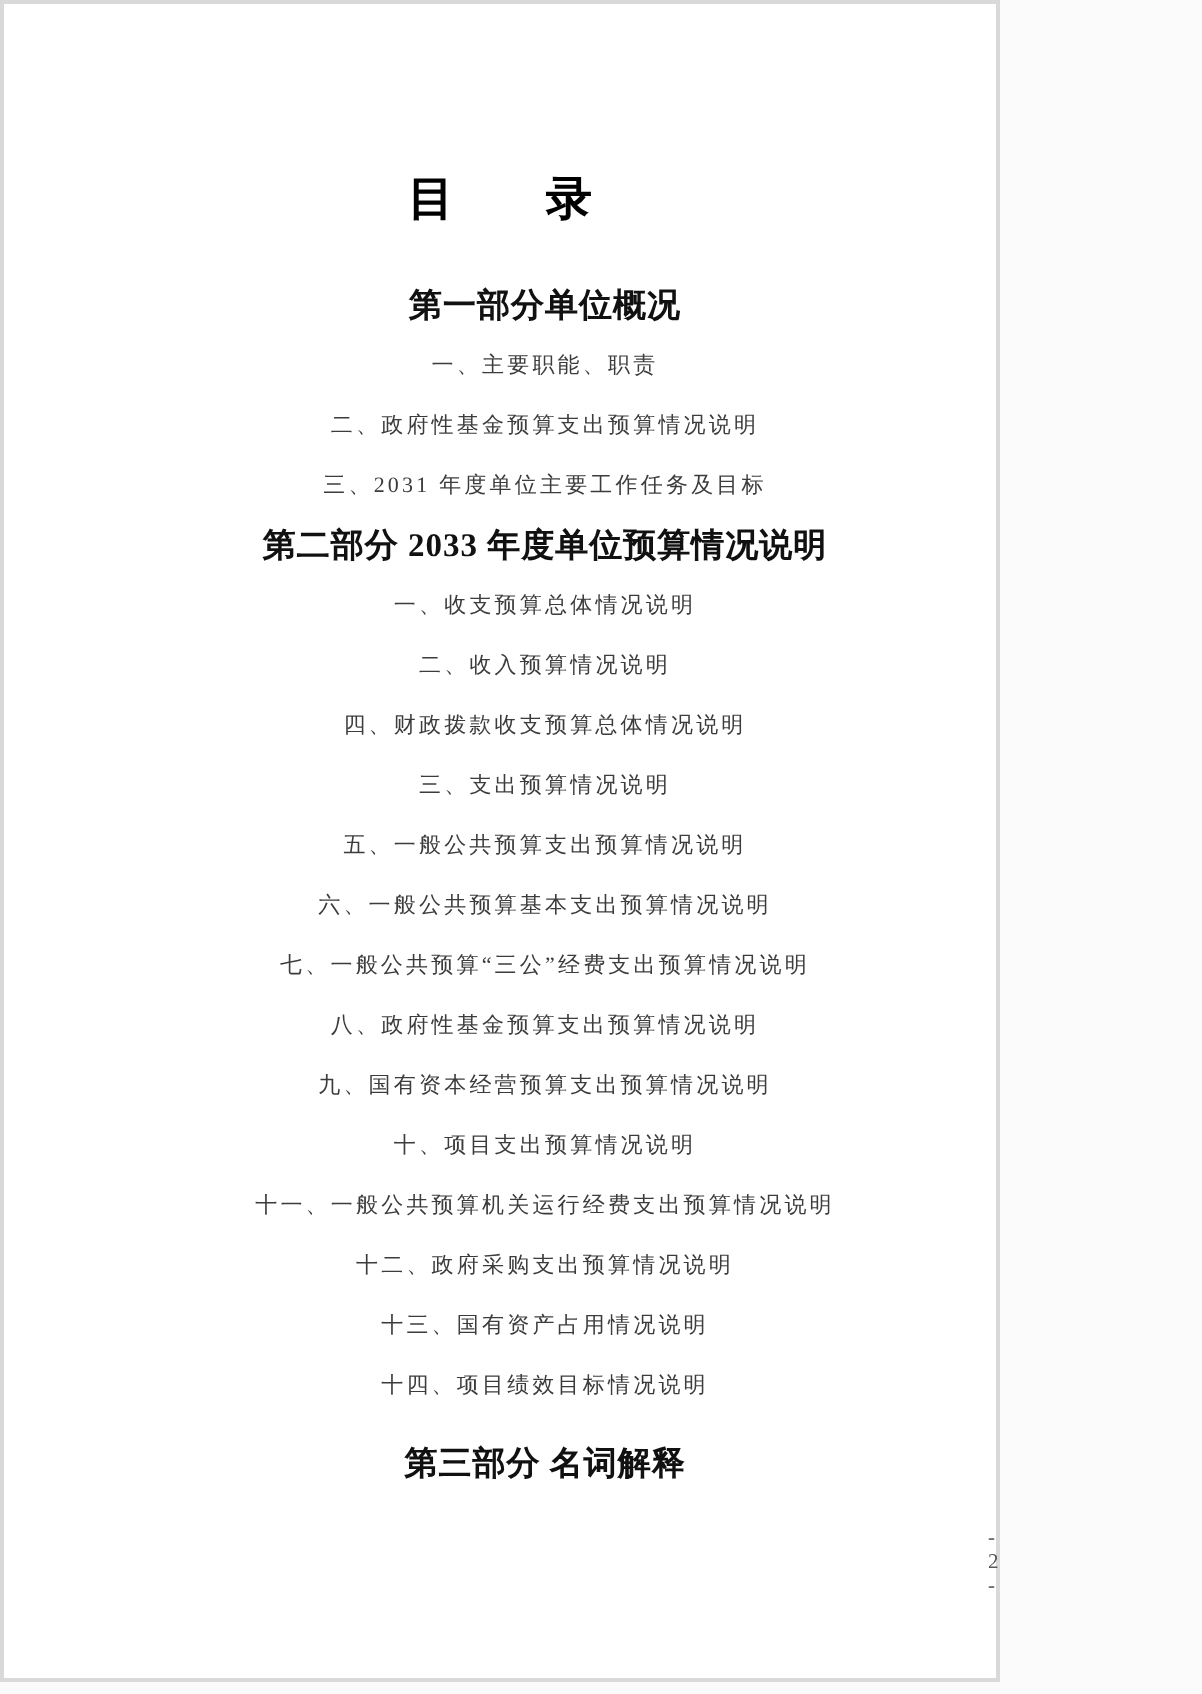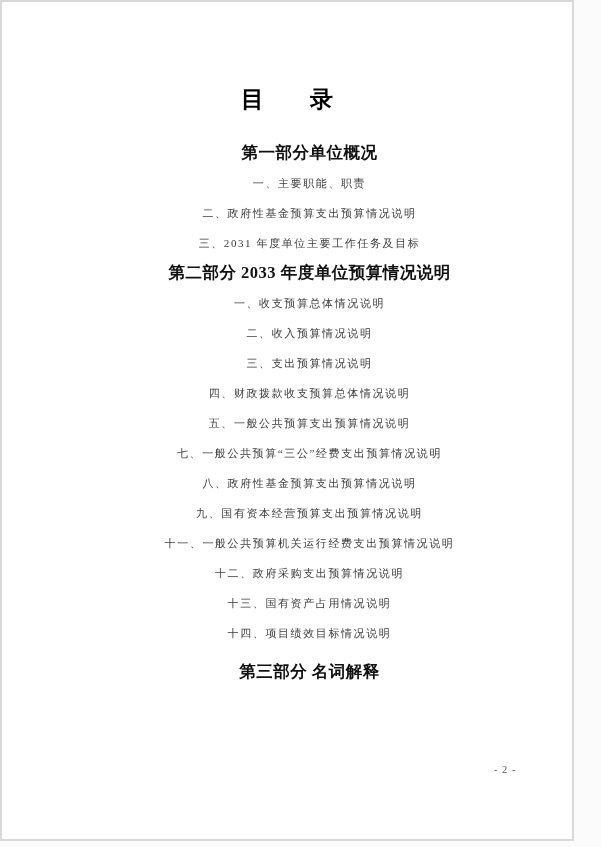--- a/index.html
+++ b/index.html
@@ -8,21 +8,21 @@
     width: 601px;
     height: 847px;
     background: #fbfbfb;
     font-family: "Liberation Serif", "DejaVu Serif", serif;
     overflow: hidden;
   }
   .page {
     position: absolute;
     left: 0;
     top: 0;
-    width: 574px;
+    width: 500px;
     height: 841px;
     box-sizing: border-box;
     background: #ffffff;
     border: 2px solid #d9d9d9;
   }
   .doc-title {
     margin: 84px 0 0 0;
     text-align: center;
     font-size: 23px;
     line-height: 28px;
@@ -73,26 +73,28 @@
   <h1 class="doc-title">目　　录</h1>
 
   <div class="toc">
     <div class="toc-row heading">第一部分单位概况</div>
     <div class="toc-row item">一、主要职能、职责</div>
     <div class="toc-row item">二、政府性基金预算支出预算情况说明</div>
     <div class="toc-row item">三、2031 年度单位主要工作任务及目标</div>
     <div class="toc-row heading">第二部分 2033 年度单位预算情况说明</div>
     <div class="toc-row item">一、收支预算总体情况说明</div>
     <div class="toc-row item">二、收入预算情况说明</div>
+    <div class="toc-row item">四、财政拨款收支预算总体情况说明</div>
     <div class="toc-row item">三、支出预算情况说明</div>
-    <div class="toc-row item">四、财政拨款收支预算总体情况说明</div>
     <div class="toc-row item">五、一般公共预算支出预算情况说明</div>
+    <div class="toc-row item">六、一般公共预算基本支出预算情况说明</div>
     <div class="toc-row item">七、一般公共预算“三公”经费支出预算情况说明</div>
     <div class="toc-row item">八、政府性基金预算支出预算情况说明</div>
     <div class="toc-row item">九、国有资本经营预算支出预算情况说明</div>
+    <div class="toc-row item">十、项目支出预算情况说明</div>
     <div class="toc-row item">十一、一般公共预算机关运行经费支出预算情况说明</div>
     <div class="toc-row item">十二、政府采购支出预算情况说明</div>
     <div class="toc-row item">十三、国有资产占用情况说明</div>
     <div class="toc-row item">十四、项目绩效目标情况说明</div>
     <div class="toc-row heading spaced">第三部分 名词解释</div>
   </div>
 
   <div class="page-number">- 2 -</div>
 
 </div>

